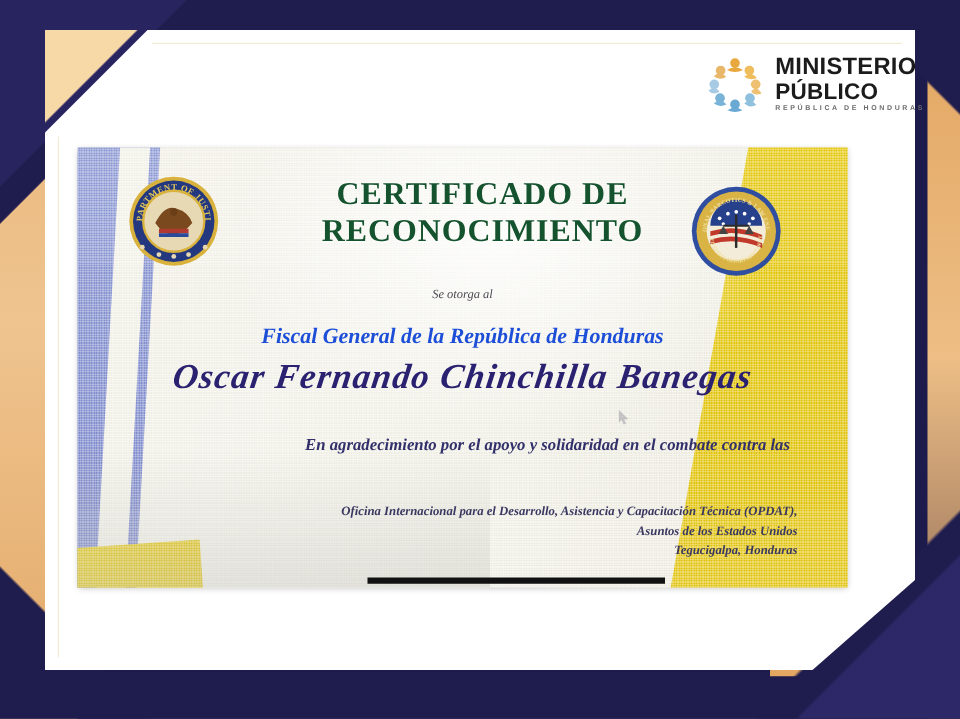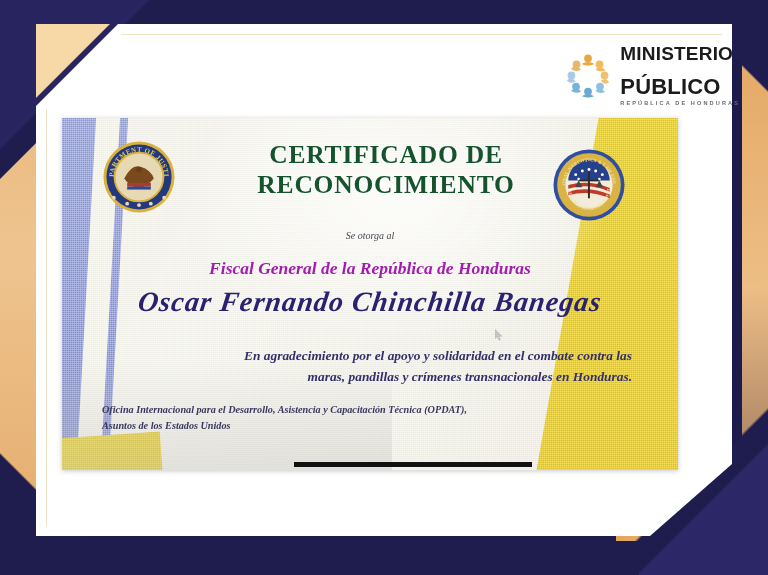--- a/index.html
+++ b/index.html
@@ -47,21 +47,21 @@
     background:linear-gradient(135deg,#f6d9a6 0%,#f6d9a6 38%,transparent 39%);
     clip-path:polygon(0 0,96px 0,0 96px);}
 
   
   #logo-block{position:absolute;right:64px;top:44px;display:flex;align-items:center;gap:9px;}
   .logo-mark{width:46px;height:46px;position:relative;flex:none;}
   .logo-text{line-height:1;}
   .logo-l1,.logo-l2{font-family:"Liberation Sans",sans-serif;font-weight:700;
     color:#1b1b1b;letter-spacing:.2px;}
   .logo-l1{font-size:19px;}
-  .logo-l2{font-size:22px;margin-top:13px;}
+  .logo-l2{font-size:18px;margin-top:1px;}
   .logo-l3{font-size:5.6px;font-weight:700;color:#6d6d6d;letter-spacing:2.1px;margin-top:3px;}
 
   
   #photo{position:absolute;left:62px;top:118px;width:616px;height:352px;
     background:#ece9e0;overflow:hidden;
     box-shadow:0 1px 5px rgba(0,0,0,.22);}
   .paper{position:absolute;inset:0;
     background:
       linear-gradient(118deg,#f2f0e6 0%,#f5f4ec 30%,#f2f1e7 62%,#edeade 100%);}
   .paper-tex{position:absolute;inset:0;opacity:.5;
@@ -90,29 +90,29 @@
   #seal-inl{right:52px;top:30px;width:74px;height:74px;}
 
   .cert-title{position:absolute;left:0;right:0;top:22px;text-align:center;
     font-family:"Liberation Serif",serif;font-weight:700;font-size:25.5px;
     color:#14532d;letter-spacing:.8px;line-height:1.18;
     text-shadow:0 1px 0 rgba(255,255,255,.6);margin-left:32px;}
   .cert-sub{position:absolute;left:0;right:0;top:112px;text-align:center;
     font-family:"Liberation Serif",serif;font-style:italic;font-size:10px;color:#4b4a52;}
   .cert-role{position:absolute;left:0;right:0;top:140px;text-align:center;
     font-family:"Liberation Serif",serif;font-weight:700;font-style:italic;
-    font-size:17.5px;color:#a21caf;}
+    font-size:17.5px;color:#1d4ed8;}
   .cert-name{position:absolute;left:0;right:0;top:168px;text-align:center;
     font-family:"Liberation Serif",serif;font-weight:700;font-style:italic;
     font-size:28px;color:#2a2270;letter-spacing:1.1px;
     transform:skewX(-8deg);}
   .cert-body{position:absolute;left:46px;right:46px;top:228px;text-align:right;
     font-family:"Liberation Serif",serif;font-weight:700;font-style:italic;
     font-size:13.4px;color:#32306a;line-height:1.55;}
-  .cert-foot{position:absolute;left:40px;right:40px;top:284px;text-align:left;
+  .cert-foot{position:absolute;left:28px;right:40px;top:284px;text-align:right;
     font-family:"Liberation Serif",serif;font-style:italic;font-weight:600;
     font-size:10.2px;color:#3a3860;line-height:1.52;}
   .redaction{position:absolute;left:232px;top:344px;width:238px;height:5px;
     background:#111;}
 
   .cursor{position:absolute;left:495px;top:328px;width:9px;height:13px;opacity:.38;}
 </style>
 </head>
 <body>
 
@@ -234,26 +234,26 @@
         <div>CERTIFICADO DE</div>
         <div>RECONOCIMIENTO</div>
       </div>
 
       <div class="cert-sub">Se otorga al</div>
       <div class="cert-role">Fiscal General de la República de Honduras</div>
       <div class="cert-name">Oscar Fernando Chinchilla Banegas</div>
 
       <div class="cert-body">
         <div>En agradecimiento por el apoyo y solidaridad en el combate contra las</div>
-        <div>maras, pandillas y crímenes transnacionales en Honduras.</div>
       </div>
 
       <div class="cert-foot">
         <div>Oficina Internacional para el Desarrollo, Asistencia y Capacitación Técnica (OPDAT),</div>
         <div>Asuntos de los Estados Unidos</div>
+        <div>Tegucigalpa, Honduras</div>
       </div>
 
       <div class="redaction"></div>
     </div>
   </div>
 
   <div class="cursor">
     <svg viewBox="0 0 12 17" width="9" height="13" aria-hidden="true">
       <path d="M0 0 L0 13 L3.3 10 L5.3 15 L7.3 14.1 L5.3 9.4 L9.6 9.4 Z" fill="#7c7c8c" stroke="#50505e" stroke-width=".5"></path>
     </svg>

